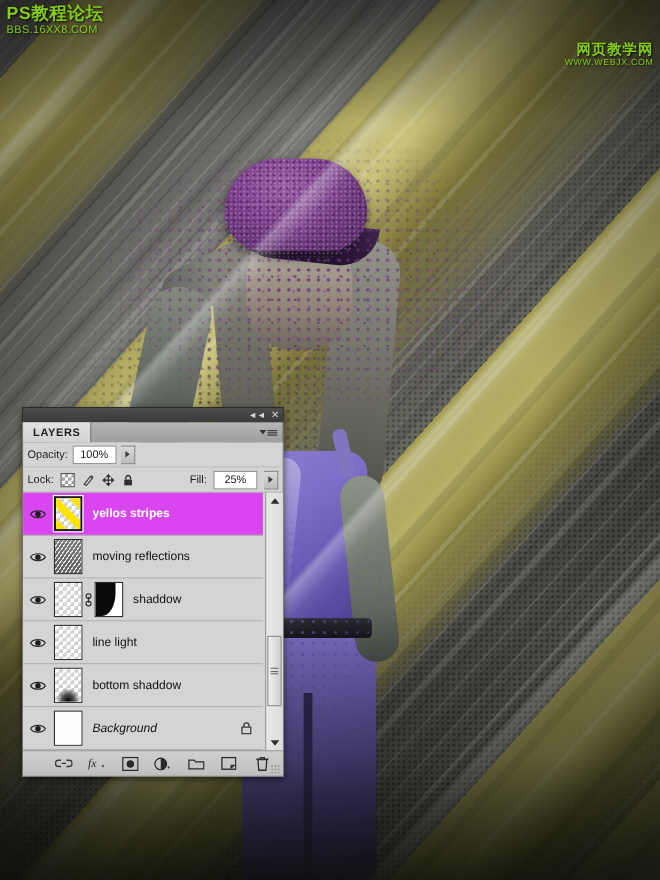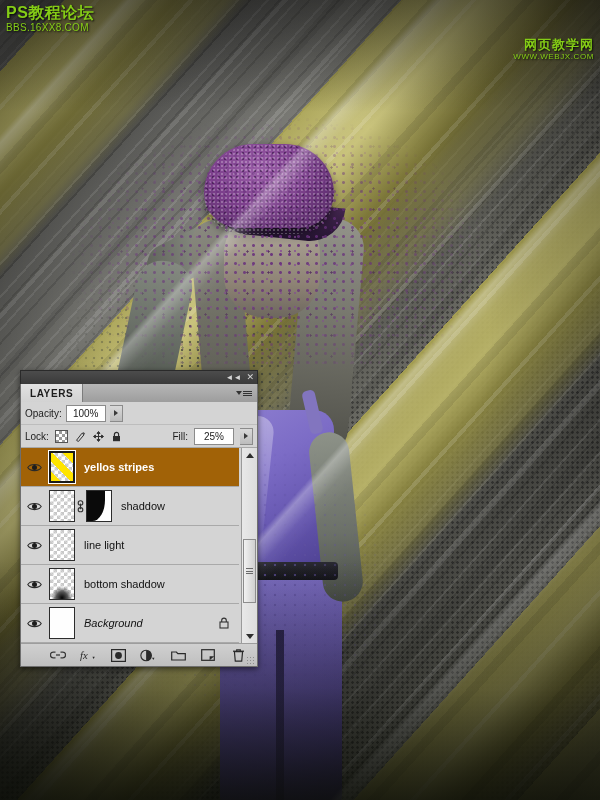--- a/index.html
+++ b/index.html
@@ -266,21 +266,21 @@
     border:1px solid #555;
   }
 
   
   .layer-list{position:relative;background:#d4d4d4;}
   .llist-inner{width:218px;}
   .lrow{
     display:flex;align-items:center;height:38px;
     border-bottom:1px solid #a9a9a9;background:#d4d4d4;cursor:pointer;
   }
-  .lrow.selected{background:#a16207;align-items:center;}
+  .lrow.selected{background:#d946ef;align-items:center;}
   .lrow.selected .lname{color:#fff;font-weight:bold;}
   .eye-cell{width:26px;display:flex;align-items:center;justify-content:center;}
   .eye{width:15px;height:11px;position:relative;}
   .eye svg{display:block;}
   .thumb{
     width:26px;height:32px;border:1px solid #2c2c2c;margin-left:2px;background:#fff;
     box-sizing:border-box;overflow:hidden;position:relative;flex:none;
   }
   .lrow.selected .thumb{border:2px solid #1a1a1a;outline:1px solid #fff;}
   .checker{
@@ -496,73 +496,87 @@
           <div class="lrow">
             <div class="eye-cell">
               <span class="eye">
                 <svg width="15" height="11" viewBox="0 0 15 11">
                   <path d="M0.8 5.5 C3 1.4 12 1.4 14.2 5.5 C12 9.6 3 9.6 0.8 5.5 Z" fill="none" stroke="#2a2a2a" stroke-width="1.1"></path>
                   <circle cx="7.5" cy="5.5" r="2.5" fill="#1c1c1c"></circle>
                 </svg>
               </span>
             </div>
             <div class="thumb">
-              <div class="checker" style="position:absolute;inset:0"></div>
-            </div>
-            <div class="link-ic">
-              <svg width="9" height="13" viewBox="0 0 9 13">
-                <path d="M4.5 3.6 v5.6" stroke="#333" stroke-width="1.1"></path>
-                <rect x="2.2" y="0.8" width="4.6" height="4.2" rx="2.1" fill="none" stroke="#333" stroke-width="1.1"></rect>
-                <rect x="2.2" y="7.6" width="4.6" height="4.2" rx="2.1" fill="none" stroke="#333" stroke-width="1.1"></rect>
-              </svg>
-            </div>
-            <div class="thumb" style="margin-left: 1px;">
-              <div class="th-mask"></div>
-            </div>
-            <span class="lname">shaddow</span>
+              <div class="th-reflect"></div>
+            </div>
+            <span class="lname">moving reflections</span>
           </div>
           <div class="lrow">
             <div class="eye-cell">
               <span class="eye">
                 <svg width="15" height="11" viewBox="0 0 15 11">
                   <path d="M0.8 5.5 C3 1.4 12 1.4 14.2 5.5 C12 9.6 3 9.6 0.8 5.5 Z" fill="none" stroke="#2a2a2a" stroke-width="1.1"></path>
                   <circle cx="7.5" cy="5.5" r="2.5" fill="#1c1c1c"></circle>
                 </svg>
               </span>
             </div>
             <div class="thumb">
               <div class="checker" style="position:absolute;inset:0"></div>
             </div>
-            <span class="lname">line light</span>
+            <div class="link-ic">
+              <svg width="9" height="13" viewBox="0 0 9 13">
+                <path d="M4.5 3.6 v5.6" stroke="#333" stroke-width="1.1"></path>
+                <rect x="2.2" y="0.8" width="4.6" height="4.2" rx="2.1" fill="none" stroke="#333" stroke-width="1.1"></rect>
+                <rect x="2.2" y="7.6" width="4.6" height="4.2" rx="2.1" fill="none" stroke="#333" stroke-width="1.1"></rect>
+              </svg>
+            </div>
+            <div class="thumb" style="margin-left: 1px;">
+              <div class="th-mask"></div>
+            </div>
+            <span class="lname">shaddow</span>
           </div>
           <div class="lrow">
             <div class="eye-cell">
               <span class="eye">
                 <svg width="15" height="11" viewBox="0 0 15 11">
                   <path d="M0.8 5.5 C3 1.4 12 1.4 14.2 5.5 C12 9.6 3 9.6 0.8 5.5 Z" fill="none" stroke="#2a2a2a" stroke-width="1.1"></path>
                   <circle cx="7.5" cy="5.5" r="2.5" fill="#1c1c1c"></circle>
                 </svg>
               </span>
             </div>
             <div class="thumb">
               <div class="checker" style="position:absolute;inset:0"></div>
-              <div class="th-shadow"></div>
-            </div>
-            <span class="lname">bottom shaddow</span>
+            </div>
+            <span class="lname">line light</span>
           </div>
           <div class="lrow">
             <div class="eye-cell">
               <span class="eye">
                 <svg width="15" height="11" viewBox="0 0 15 11">
                   <path d="M0.8 5.5 C3 1.4 12 1.4 14.2 5.5 C12 9.6 3 9.6 0.8 5.5 Z" fill="none" stroke="#2a2a2a" stroke-width="1.1"></path>
                   <circle cx="7.5" cy="5.5" r="2.5" fill="#1c1c1c"></circle>
                 </svg>
               </span>
             </div>
             <div class="thumb">
+              <div class="checker" style="position:absolute;inset:0"></div>
+              <div class="th-shadow"></div>
+            </div>
+            <span class="lname">bottom shaddow</span>
+          </div>
+          <div class="lrow">
+            <div class="eye-cell">
+              <span class="eye">
+                <svg width="15" height="11" viewBox="0 0 15 11">
+                  <path d="M0.8 5.5 C3 1.4 12 1.4 14.2 5.5 C12 9.6 3 9.6 0.8 5.5 Z" fill="none" stroke="#2a2a2a" stroke-width="1.1"></path>
+                  <circle cx="7.5" cy="5.5" r="2.5" fill="#1c1c1c"></circle>
+                </svg>
+              </span>
+            </div>
+            <div class="thumb">
               <div class="th-white"></div>
             </div>
             <span class="lname italic">Background</span>
             <span class="row-lock-ic">
               <svg width="10" height="12" viewBox="0 0 10 12">
                 <rect x="1" y="5" width="8" height="6" fill="none" stroke="#333" stroke-width="1.1"></rect>
                 <path d="M2.7 5 V3.4 a2.3 2.3 0 0 1 4.6 0 V5" fill="none" stroke="#333" stroke-width="1.1"></path>
               </svg>
             </span>
           </div>

